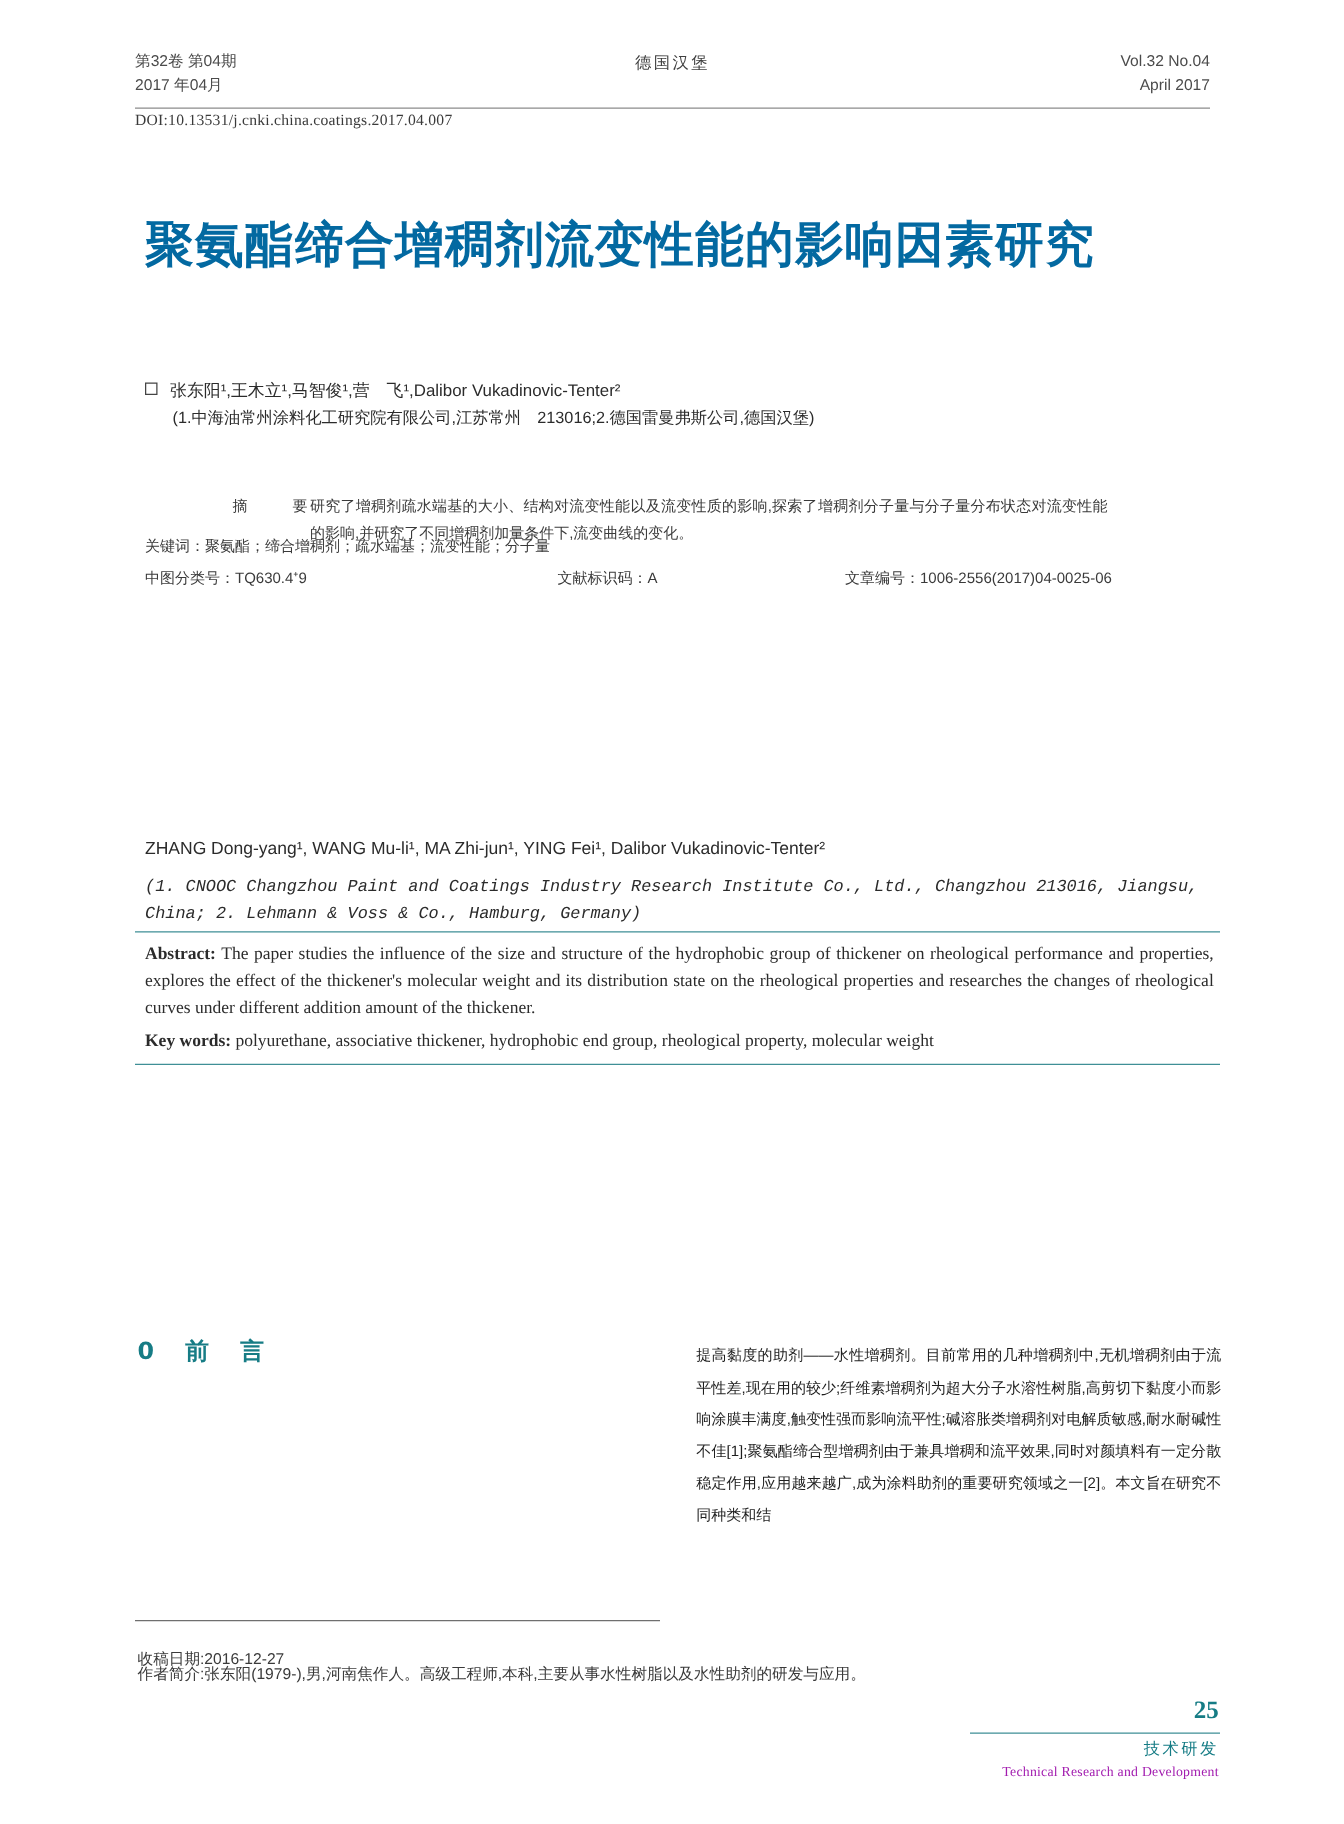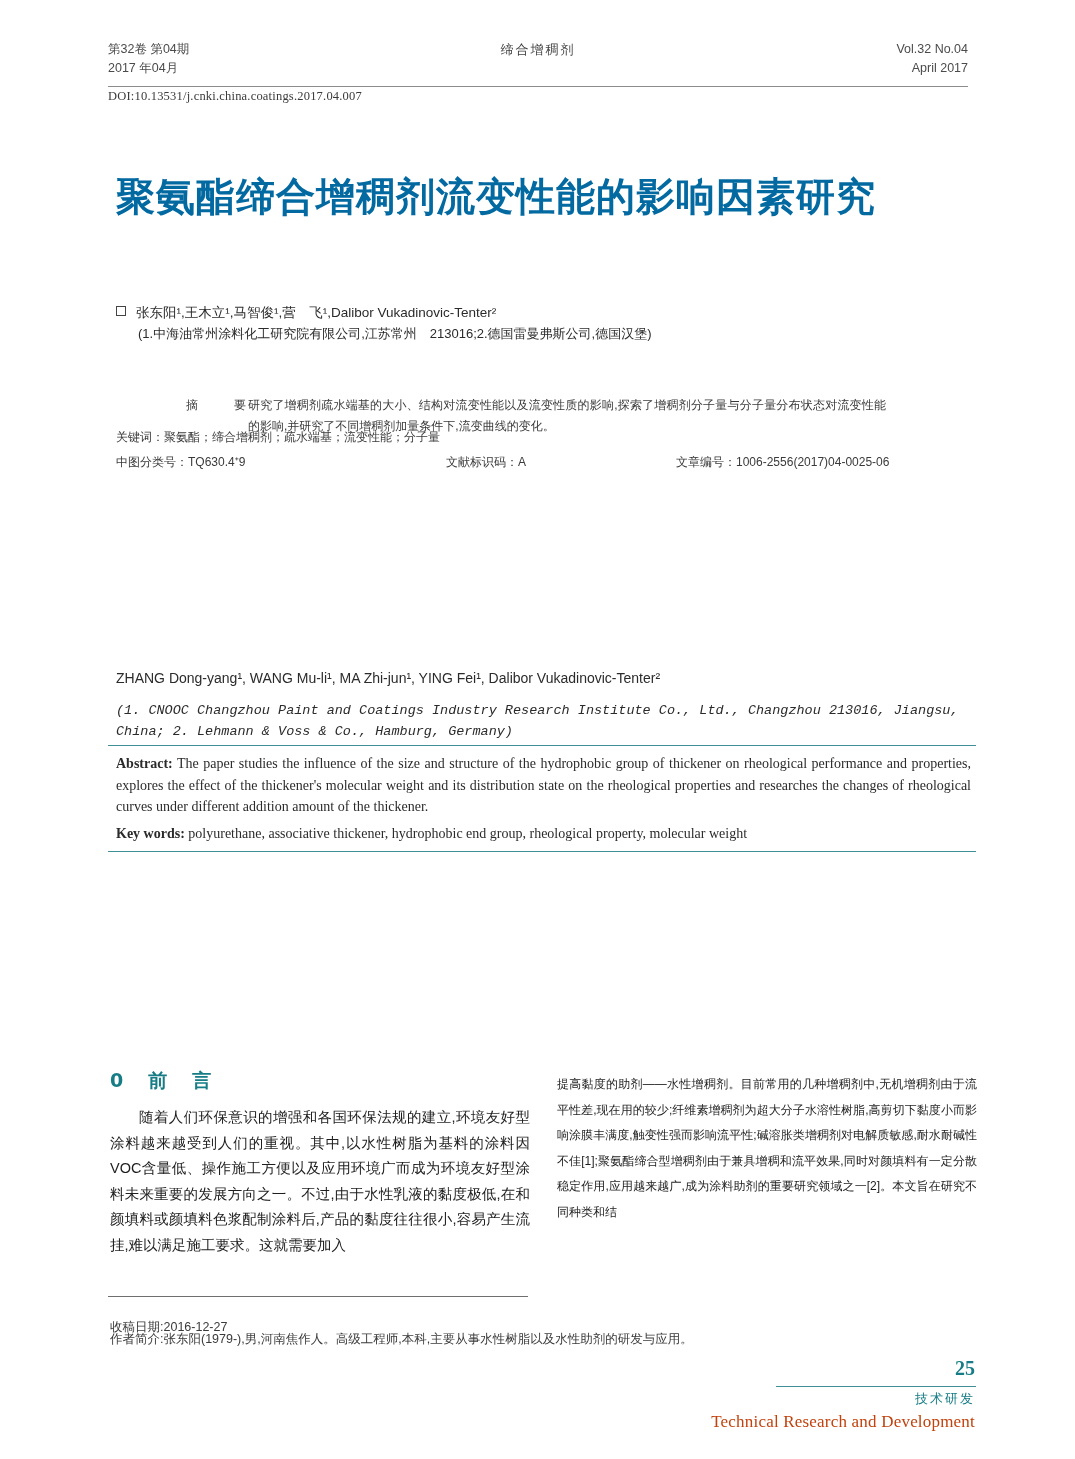--- a/index.html
+++ b/index.html
@@ -316,37 +316,37 @@
     top: 1390px;
     font-size: 13px;
     color: #167c85;
     letter-spacing: 2px;
   }
   .ft-en {
     position: absolute;
     right: 100px;
     top: 1412px;
     font-family: "Liberation Serif", serif;
-    font-size: 17px;
-    color: #c2410c;
+    font-size: 11px;
+    color: #a21caf;
     letter-spacing: 0.2px;
   }
 </style>
 </head>
 <body>
 
 <div id="page">
 
   <div class="header">
     <div class="hdr-left">
       <div>第32卷 第04期</div>
       <div>2017 年04月</div>
     </div>
     <div class="hdr-mid">
-      <div class="cn">缔合增稠剂</div>
+      <div class="cn">德国汉堡</div>
     </div>
     <div class="hdr-right">
       <div>Vol.32  No.04</div>
       <div>April 2017</div>
     </div>
   </div>
   <div class="hdr-rule"></div>
   <div class="doi">DOI:10.13531/j.cnki.china.coatings.2017.04.007</div>
 
   <div class="cn-title">聚氨酯缔合增稠剂流变性能的影响因素研究</div>
@@ -377,23 +377,20 @@
     <b>Abstract:</b>
     <span>The paper studies the influence of the size and structure of the hydrophobic group of thickener on rheological performance and properties, explores the effect of the thickener's molecular weight and its distribution state on the rheological properties and researches the changes of rheological curves under different addition amount of the thickener.</span>
   </div>
   <div class="en-kw">
     <b>Key words:</b>
     <span>polyurethane, associative thickener, hydrophobic end group, rheological property, molecular weight</span>
   </div>
   <div class="rule-bot"></div>
 
   <div class="sec-head">0　前　言</div>
-  <div class="col-left">
-    <p class="indent" style="margin:0;">随着人们环保意识的增强和各国环保法规的建立,环境友好型涂料越来越受到人们的重视。其中,以水性树脂为基料的涂料因VOC含量低、操作施工方便以及应用环境广而成为环境友好型涂料未来重要的发展方向之一。不过,由于水性乳液的黏度极低,在和颜填料或颜填料色浆配制涂料后,产品的黏度往往很小,容易产生流挂,难以满足施工要求。这就需要加入</p>
-  </div>
   <div class="col-right">
     <p style="margin:0;">提高黏度的助剂——水性增稠剂。目前常用的几种增稠剂中,无机增稠剂由于流平性差,现在用的较少;纤维素增稠剂为超大分子水溶性树脂,高剪切下黏度小而影响涂膜丰满度,触变性强而影响流平性;碱溶胀类增稠剂对电解质敏感,耐水耐碱性不佳[1];聚氨酯缔合型增稠剂由于兼具增稠和流平效果,同时对颜填料有一定分散稳定作用,应用越来越广,成为涂料助剂的重要研究领域之一[2]。本文旨在研究不同种类和结</p>
   </div>
 
   <div class="fn-rule"></div>
   <div class="fn1">收稿日期:2016-12-27</div>
   <div class="fn2">作者简介:张东阳(1979-),男,河南焦作人。高级工程师,本科,主要从事水性树脂以及水性助剂的研发与应用。</div>
 
   <div class="pg-num">25</div>
   <div class="ft-rule"></div>

